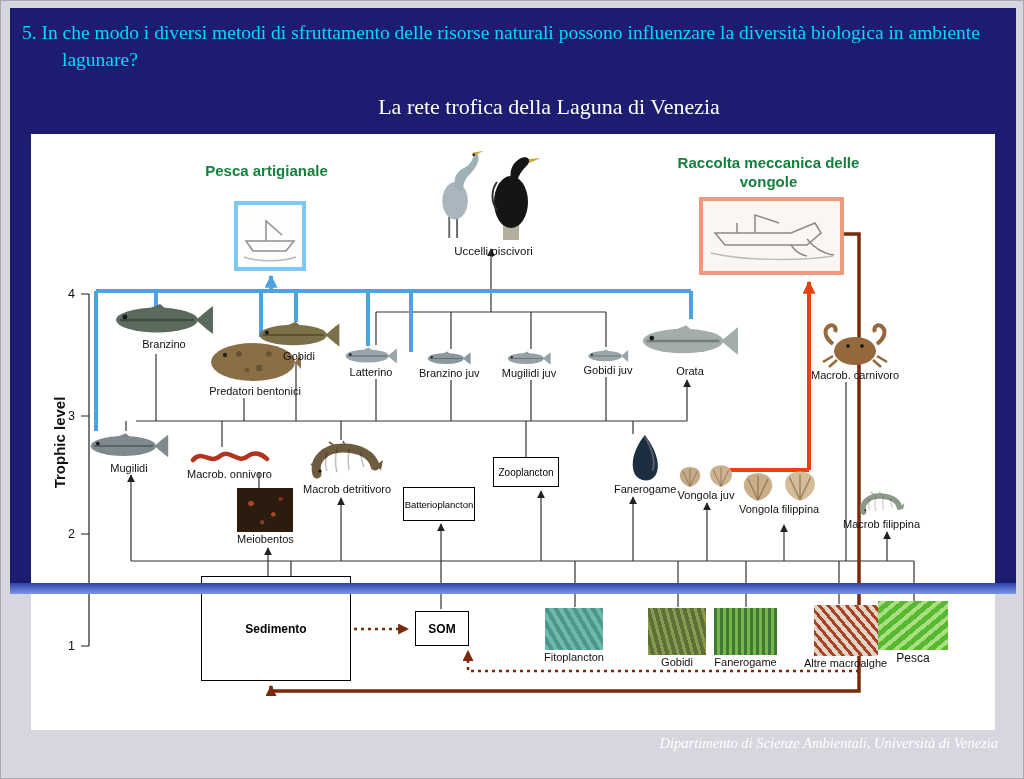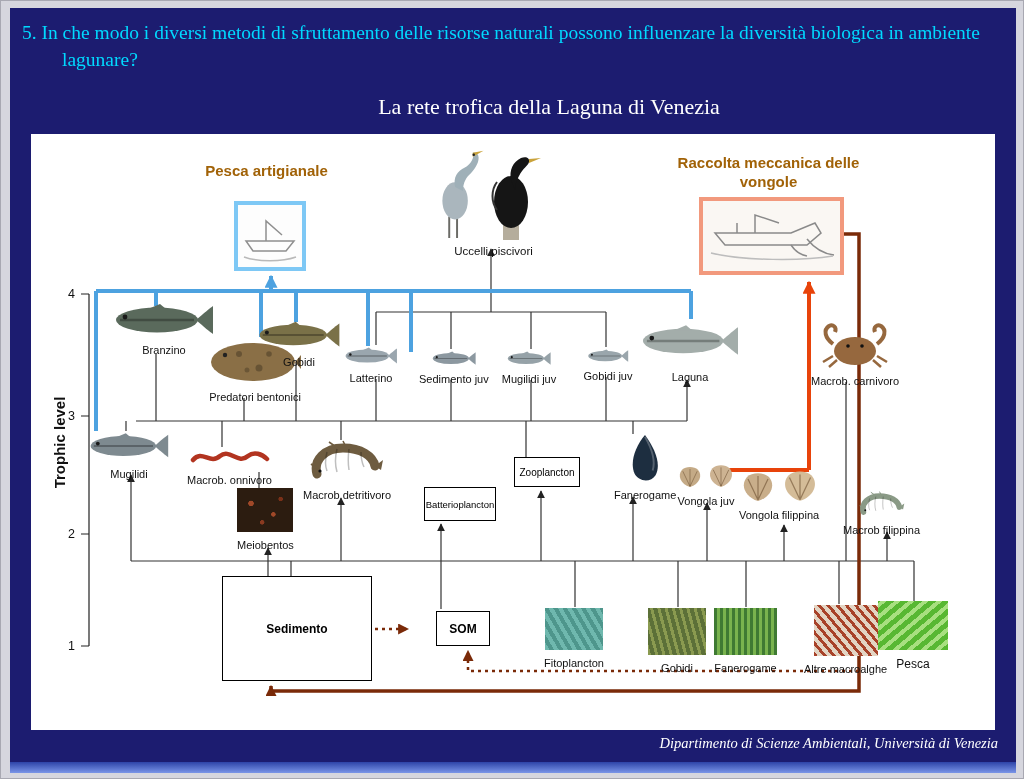--- a/index.html
+++ b/index.html
@@ -1,28 +1,28 @@
 <!DOCTYPE html>
 <html><head>
 <meta charset="utf-8">
 <style>
   html,body{margin:0;padding:0;}
   body{width:1024px;height:779px;background:#c9c9d3;font-family:"Liberation Sans",sans-serif;overflow:hidden;}
   .frame{position:relative;width:1024px;height:779px;background:#d6d6de;border:1px solid #a8a8b2;box-sizing:border-box;}
-  .slide{position:absolute;left:9px;top:7px;width:1006px;height:765px;background:#1c1c70;}
+  .slide{position:absolute;left:9px;top:7px;width:1006px;height:586px;background:#1c1c70;}
   .question{position:absolute;left:12px;top:12px;width:930px;font-family:"Liberation Serif",serif;font-size:19.5px;line-height:1.38;color:#00d9ff;padding-left:40px;text-indent:-40px;}
   .main-title{position:absolute;left:0;top:86px;width:100%;text-align:center;font-family:"Liberation Serif",serif;font-size:22px;color:#ffffff;margin-left:36px;}
   .panel{position:absolute;left:21px;top:126px;width:964px;height:596px;background:#ffffff;}
   .footer{position:absolute;right:18px;top:727px;font-family:"Liberation Serif",serif;font-style:italic;font-size:14.5px;color:#ffffff;}
   .bottom-strip{position:absolute;left:0;bottom:0;width:100%;height:11px;background:linear-gradient(180deg,#2e44a8,#7a95e8);}
   .lines{position:absolute;left:0;top:0;pointer-events:none;}
-  .hdr{position:absolute;font-weight:bold;font-size:15px;color:#a16207;text-align:center;line-height:1.25;}
+  .hdr{position:absolute;font-weight:bold;font-size:15px;color:#15803d;text-align:center;line-height:1.25;}
   .node{position:absolute;display:flex;flex-direction:column;align-items:center;}
-  .lbl{font-size:11px;color:#111;white-space:nowrap;margin-top:7px;}
-  .bbox{position:absolute;border:1.3px solid #000;background:#fff;display:flex;align-items:center;justify-content:center;text-align:center;box-sizing:border-box;margin-left:21px;}
+  .lbl{font-size:11px;color:#111;white-space:nowrap;margin-top:1px;}
+  .bbox{position:absolute;border:1.3px solid #000;background:#fff;display:flex;align-items:center;justify-content:center;text-align:center;box-sizing:border-box;}
   .birdlbl{position:absolute;font-size:11.5px;color:#111;text-align:center;}
   .axis-label{position:absolute;left:-38px;top:300px;width:132px;text-align:center;transform:rotate(-90deg);font-weight:bold;font-size:15px;color:#111;}
   .tick{position:absolute;left:28px;width:16px;text-align:right;font-size:12.5px;color:#111;line-height:16px;}
   .gear-box{position:absolute;box-sizing:content-box;display:flex;align-items:center;justify-content:center;background:#fdfdfd;}
   .pimg{box-sizing:border-box;}
   .meio{background:
     radial-gradient(circle at 25% 35%, #a04828 0 2.5px, transparent 3px),
     radial-gradient(circle at 65% 60%, #a04828 0 2px, transparent 2.5px),
     radial-gradient(circle at 45% 78%, #8a3a20 0 2px, transparent 2.5px),
     radial-gradient(circle at 78% 25%, #7a3018 0 2px, transparent 2.5px),
@@ -230,39 +230,39 @@
     <div class="node" style="left:300px;top:213px">
       <svg width="80" height="18" style="color:#9aa6ae">
             <use href="#fish" width="80" height="18"></use>
           </svg>
       <span class="lbl">Latterino</span>
     </div>
     <div class="node" style="left:388px;top:217px">
       <svg width="60" height="15" style="color:#8c98a0">
             <use href="#fish" width="60" height="15"></use>
           </svg>
-      <span class="lbl">Sedimento juv</span>
+      <span class="lbl">Branzino juv</span>
     </div>
     <div class="node" style="left:466px;top:217px">
       <svg width="64" height="15" style="color:#96a2a8">
             <use href="#fish" width="64" height="15"></use>
           </svg>
       <span class="lbl">Mugilidi juv</span>
     </div>
     <div class="node" style="left:550px;top:215px">
       <svg width="54" height="14" style="color:#9aa6ac">
             <use href="#fish" width="54" height="14"></use>
           </svg>
       <span class="lbl">Gobidi juv</span>
     </div>
     <div class="node" style="left:610px;top:184px">
       <svg width="98" height="46" style="color:#a3adaa">
             <use href="#fish" width="98" height="46"></use>
           </svg>
-      <span class="lbl">Laguna</span>
+      <span class="lbl">Orata</span>
     </div>
     <div class="node" style="left:780px;top:188px">
       <svg width="68" height="46" style="color:#96683e">
             <use href="#crab" width="68" height="46"></use>
           </svg>
       <span class="lbl">Macrob. carnivoro</span>
     </div>
 
     <div class="node" style="left:58px;top:297px">
       <svg width="80" height="30" style="color:#7e8a90">

